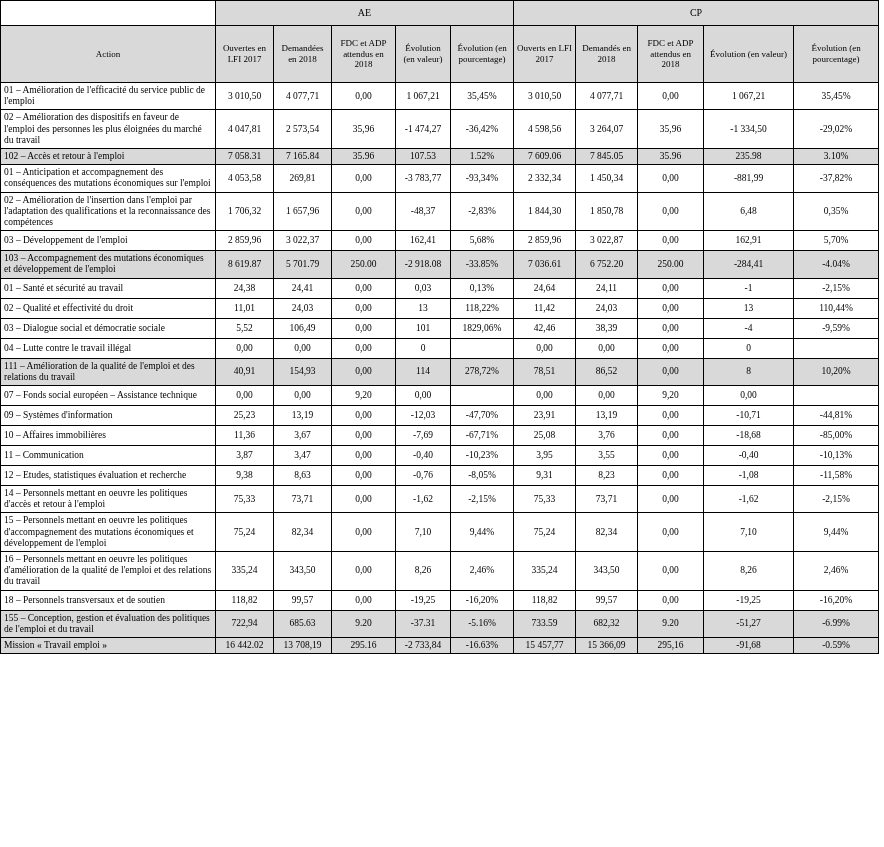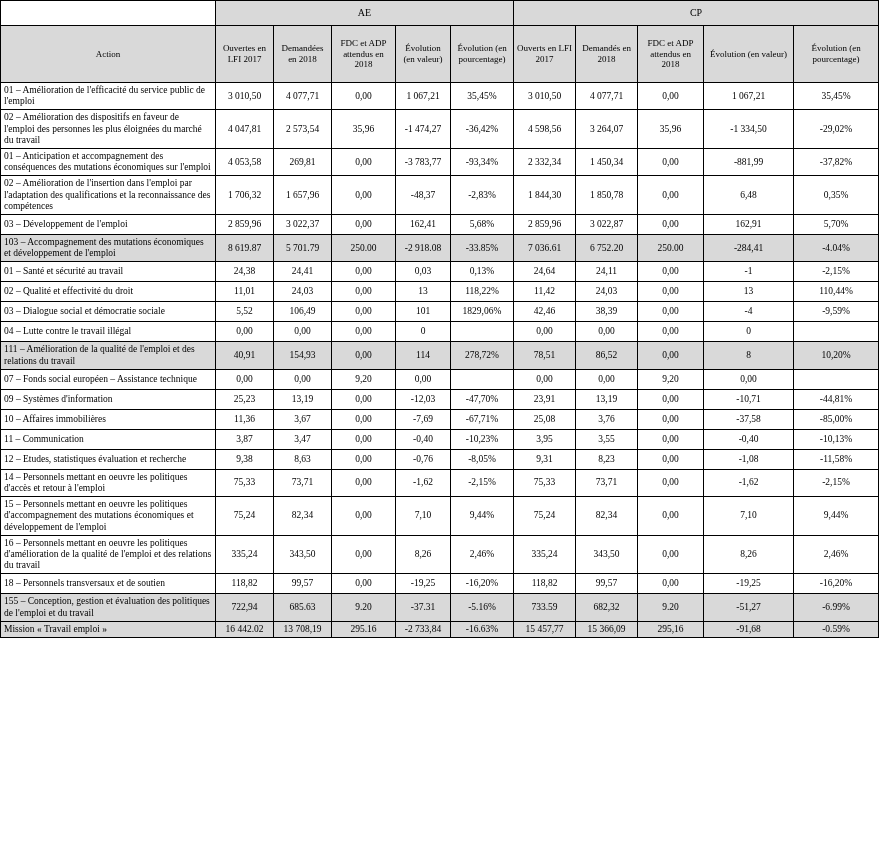--- a/index.html
+++ b/index.html
@@ -137,20 +137,33 @@
         <td class="num">2 573,54</td>
         <td class="num">35,96</td>
         <td class="num">-1 474,27</td>
         <td class="num">-36,42%</td>
         <td class="num sep-left">4 598,56</td>
         <td class="num">3 264,07</td>
         <td class="num">35,96</td>
         <td class="num">-1 334,50</td>
         <td class="num">-29,02%</td>
       </tr>
+      <tr class="row-total">
+        <td class="action-col">102 – Accès et retour à l'emploi</td>
+        <td class="num">7 058.31</td>
+        <td class="num">7 165.84</td>
+        <td class="num">35.96</td>
+        <td class="num">107.53</td>
+        <td class="num">1.52%</td>
+        <td class="num sep-left">7 609.06</td>
+        <td class="num">7 845.05</td>
+        <td class="num">35.96</td>
+        <td class="num">235.98</td>
+        <td class="num">3.10%</td>
+      </tr>
       <tr class="row-action">
         <td class="action-col">01 – Anticipation et accompagnement des conséquences des mutations économiques sur l'emploi</td>
         <td class="num">4 053,58</td>
         <td class="num">269,81</td>
         <td class="num">0,00</td>
         <td class="num">-3 783,77</td>
         <td class="num">-93,34%</td>
         <td class="num sep-left">2 332,34</td>
         <td class="num">1 450,34</td>
         <td class="num">0,00</td>
@@ -290,21 +303,21 @@
       <tr class="row-action">
         <td class="action-col">10 – Affaires immobilières</td>
         <td class="num">11,36</td>
         <td class="num">3,67</td>
         <td class="num">0,00</td>
         <td class="num">-7,69</td>
         <td class="num">-67,71%</td>
         <td class="num sep-left">25,08</td>
         <td class="num">3,76</td>
         <td class="num">0,00</td>
-        <td class="num">-37,58</td>
+        <td class="num">-18,68</td>
         <td class="num">-85,00%</td>
       </tr>
       <tr class="row-action">
         <td class="action-col">11 – Communication</td>
         <td class="num">3,87</td>
         <td class="num">3,47</td>
         <td class="num">0,00</td>
         <td class="num">-0,40</td>
         <td class="num">-10,23%</td>
         <td class="num sep-left">3,95</td>

